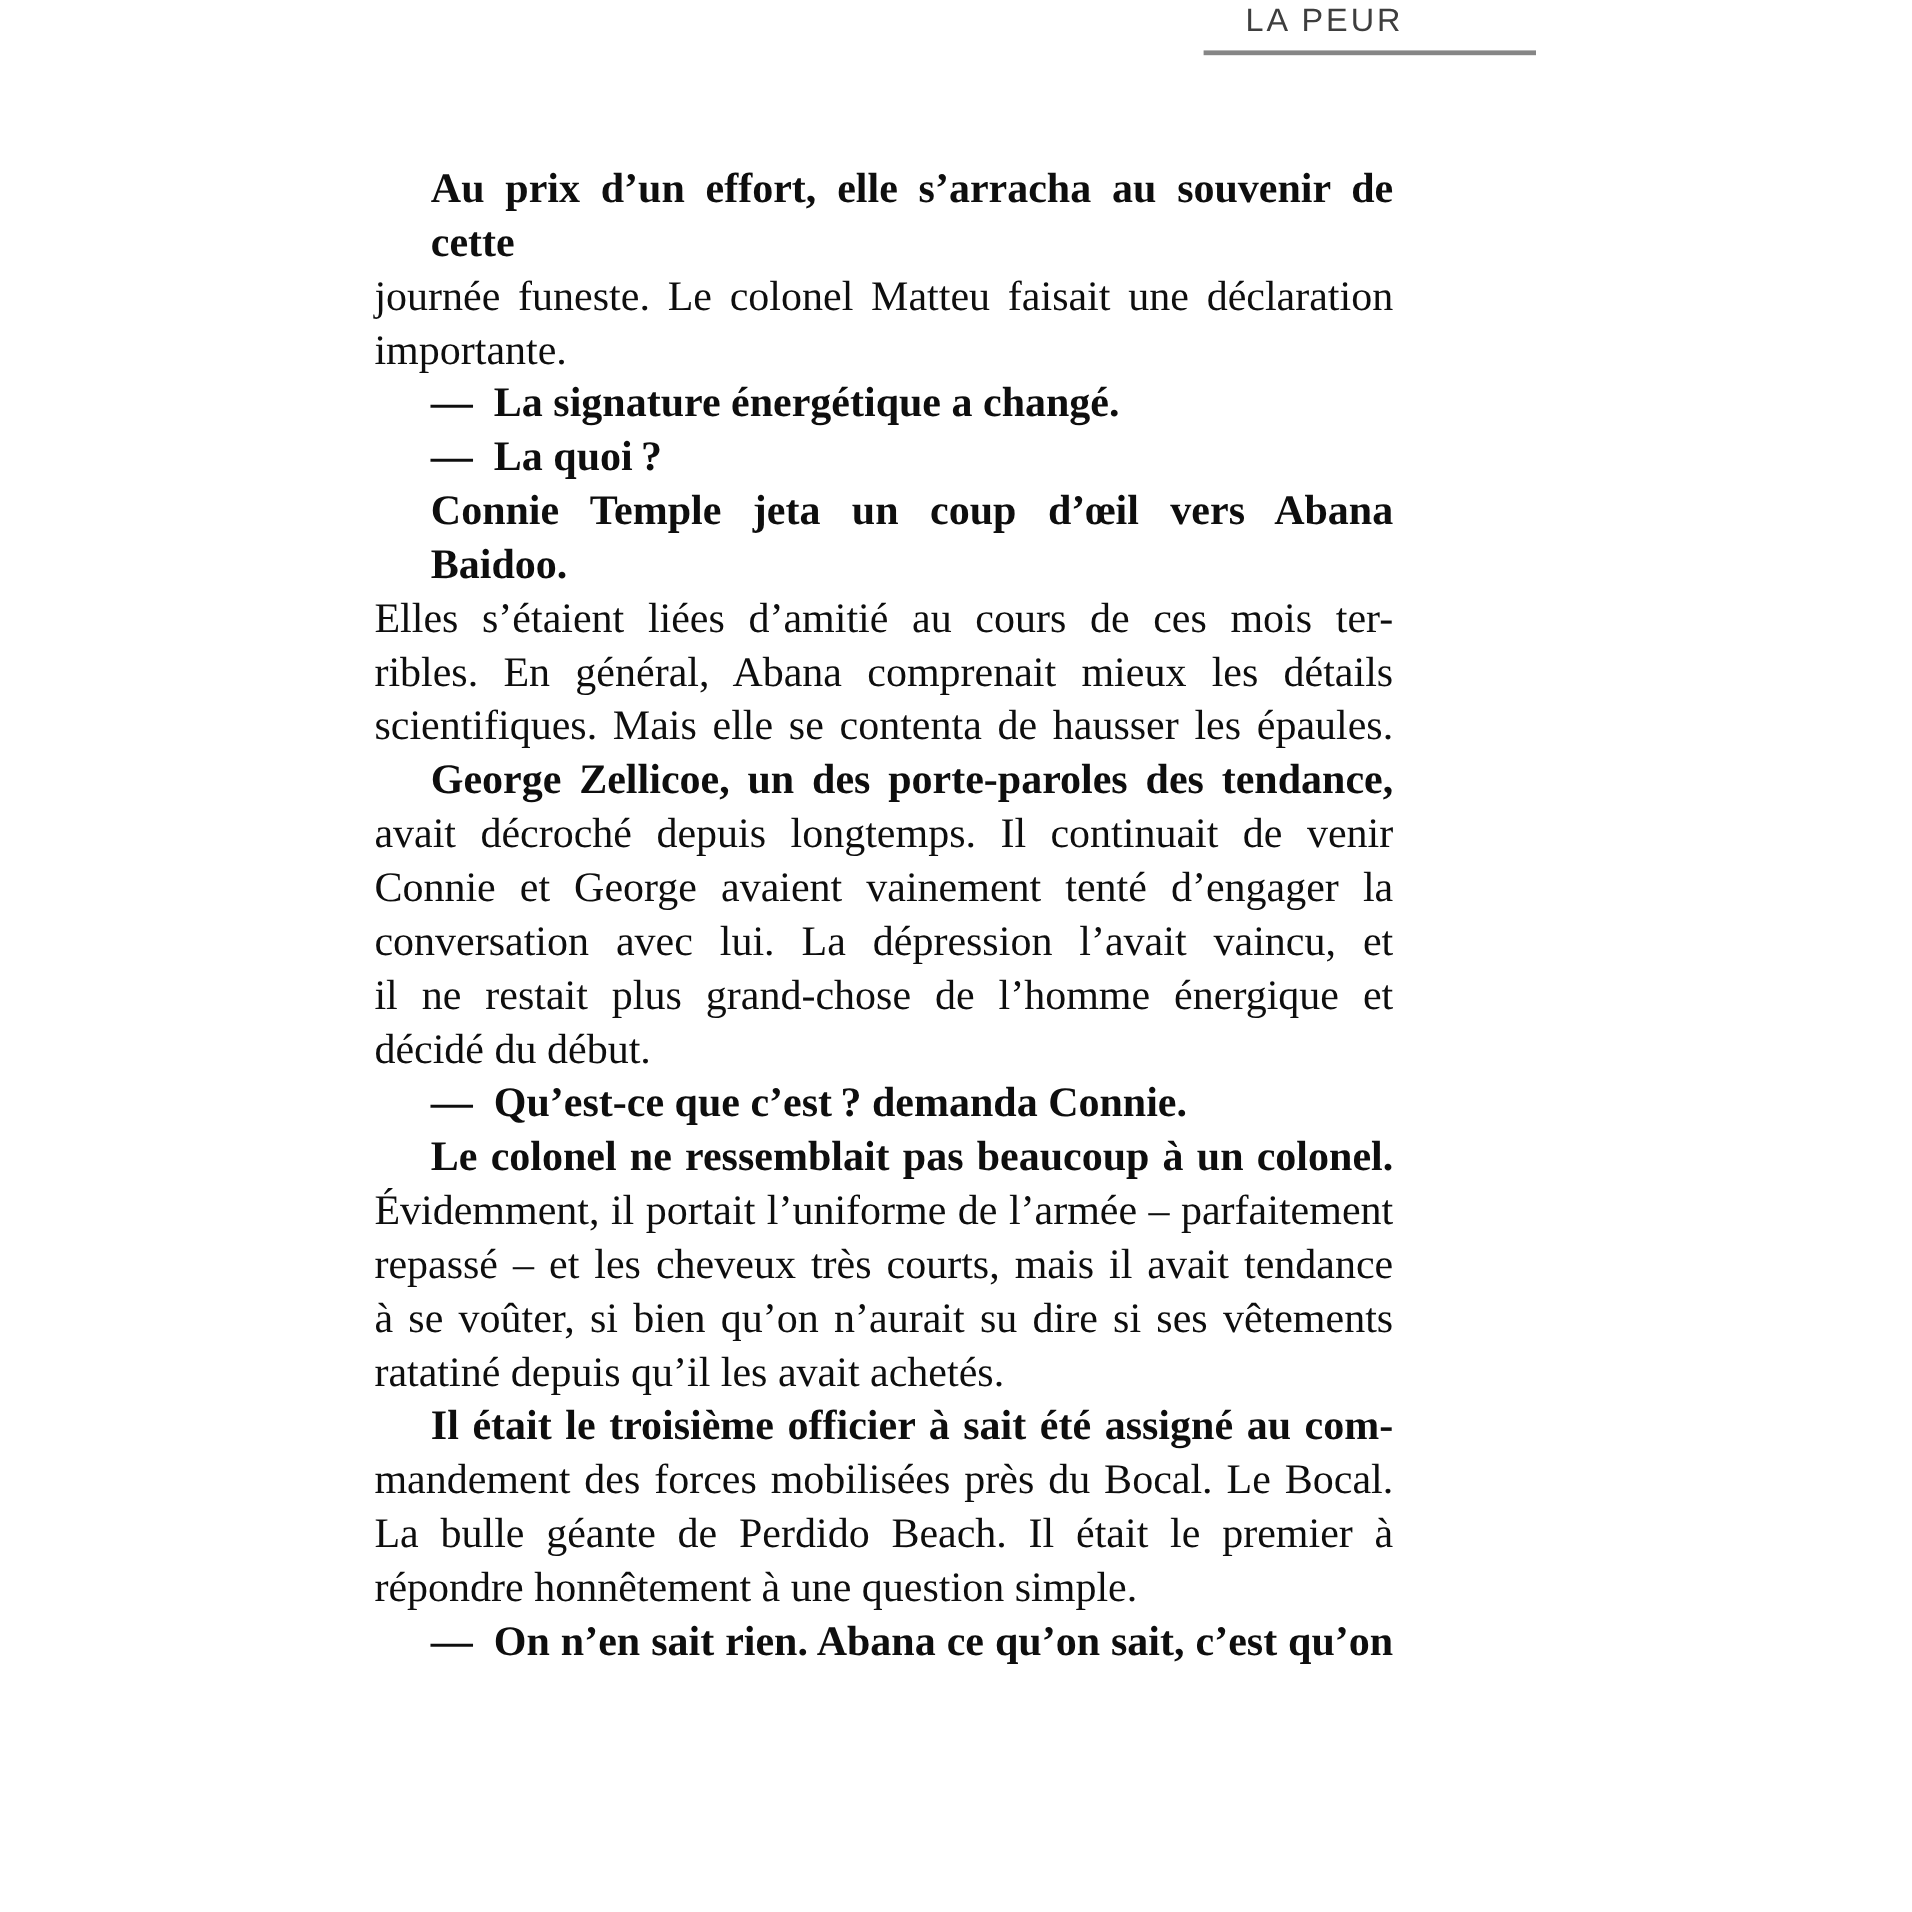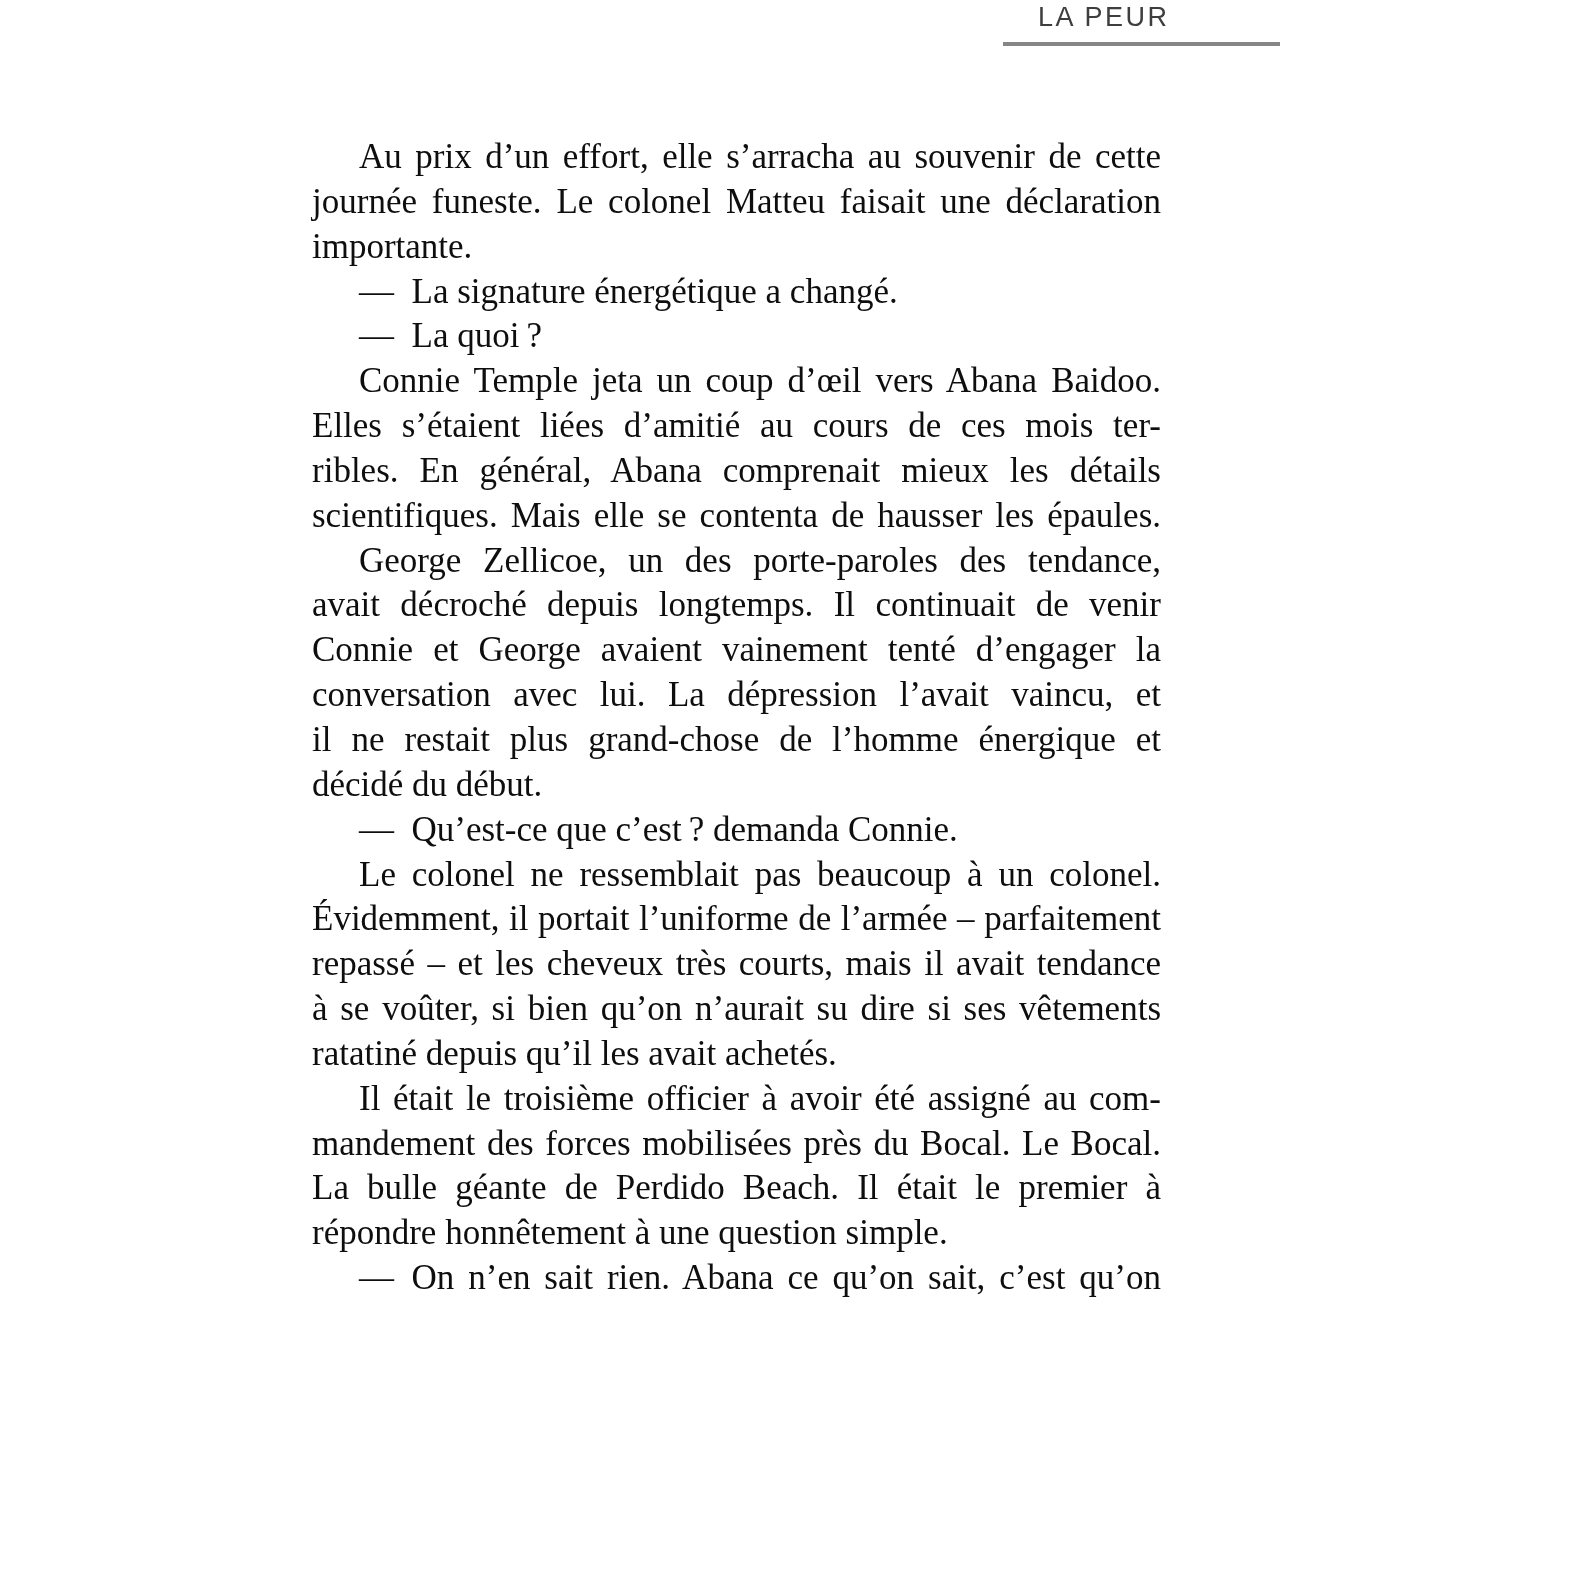--- a/index.html
+++ b/index.html
@@ -50,20 +50,21 @@
   .line {
     text-align: left;
     white-space: normal;
   }
   .line.justify {
     text-align: justify;
     text-align-last: justify;
   }
   .line.indent {
     padding-left: 47px;
+    font-weight: bold;
   }
 
   .folio {
     position: absolute;
     top: 1553px;
     left: 1126px;
     font-family: "Liberation Sans", sans-serif;
     font-size: 36px;
     color: #2c2c2c;
   }
@@ -105,21 +106,21 @@
         <div class="line indent">— Qu’est-ce que c’est ? demanda Connie.</div>
       </div>
       <div class="paragraph">
         <div class="line justify indent">Le colonel ne ressemblait pas beaucoup à un colonel.</div>
         <div class="line justify">Évidemment, il portait l’uniforme de l’armée – parfaitement</div>
         <div class="line justify">repassé – et les cheveux très courts, mais il avait tendance</div>
         <div class="line justify">à se voûter, si bien qu’on n’aurait su dire si ses vêtements</div>
         <div class="line">ratatiné depuis qu’il les avait achetés.</div>
       </div>
       <div class="paragraph">
-        <div class="line justify indent">Il était le troisième officier à avoir été assigné au com-</div>
+        <div class="line justify indent">Il était le troisième officier à sait été assigné au com-</div>
         <div class="line justify">mandement des forces mobilisées près du Bocal. Le Bocal.</div>
         <div class="line justify">La bulle géante de Perdido Beach. Il était le premier à</div>
         <div class="line">répondre honnêtement à une question simple.</div>
       </div>
       <div class="paragraph">
         <div class="line justify indent">— On n’en sait rien. Abana ce qu’on sait, c’est qu’on</div>
       </div>
     </section>
 
   <div class="folio" style="color: rgb(44, 44, 44);">13</div>

